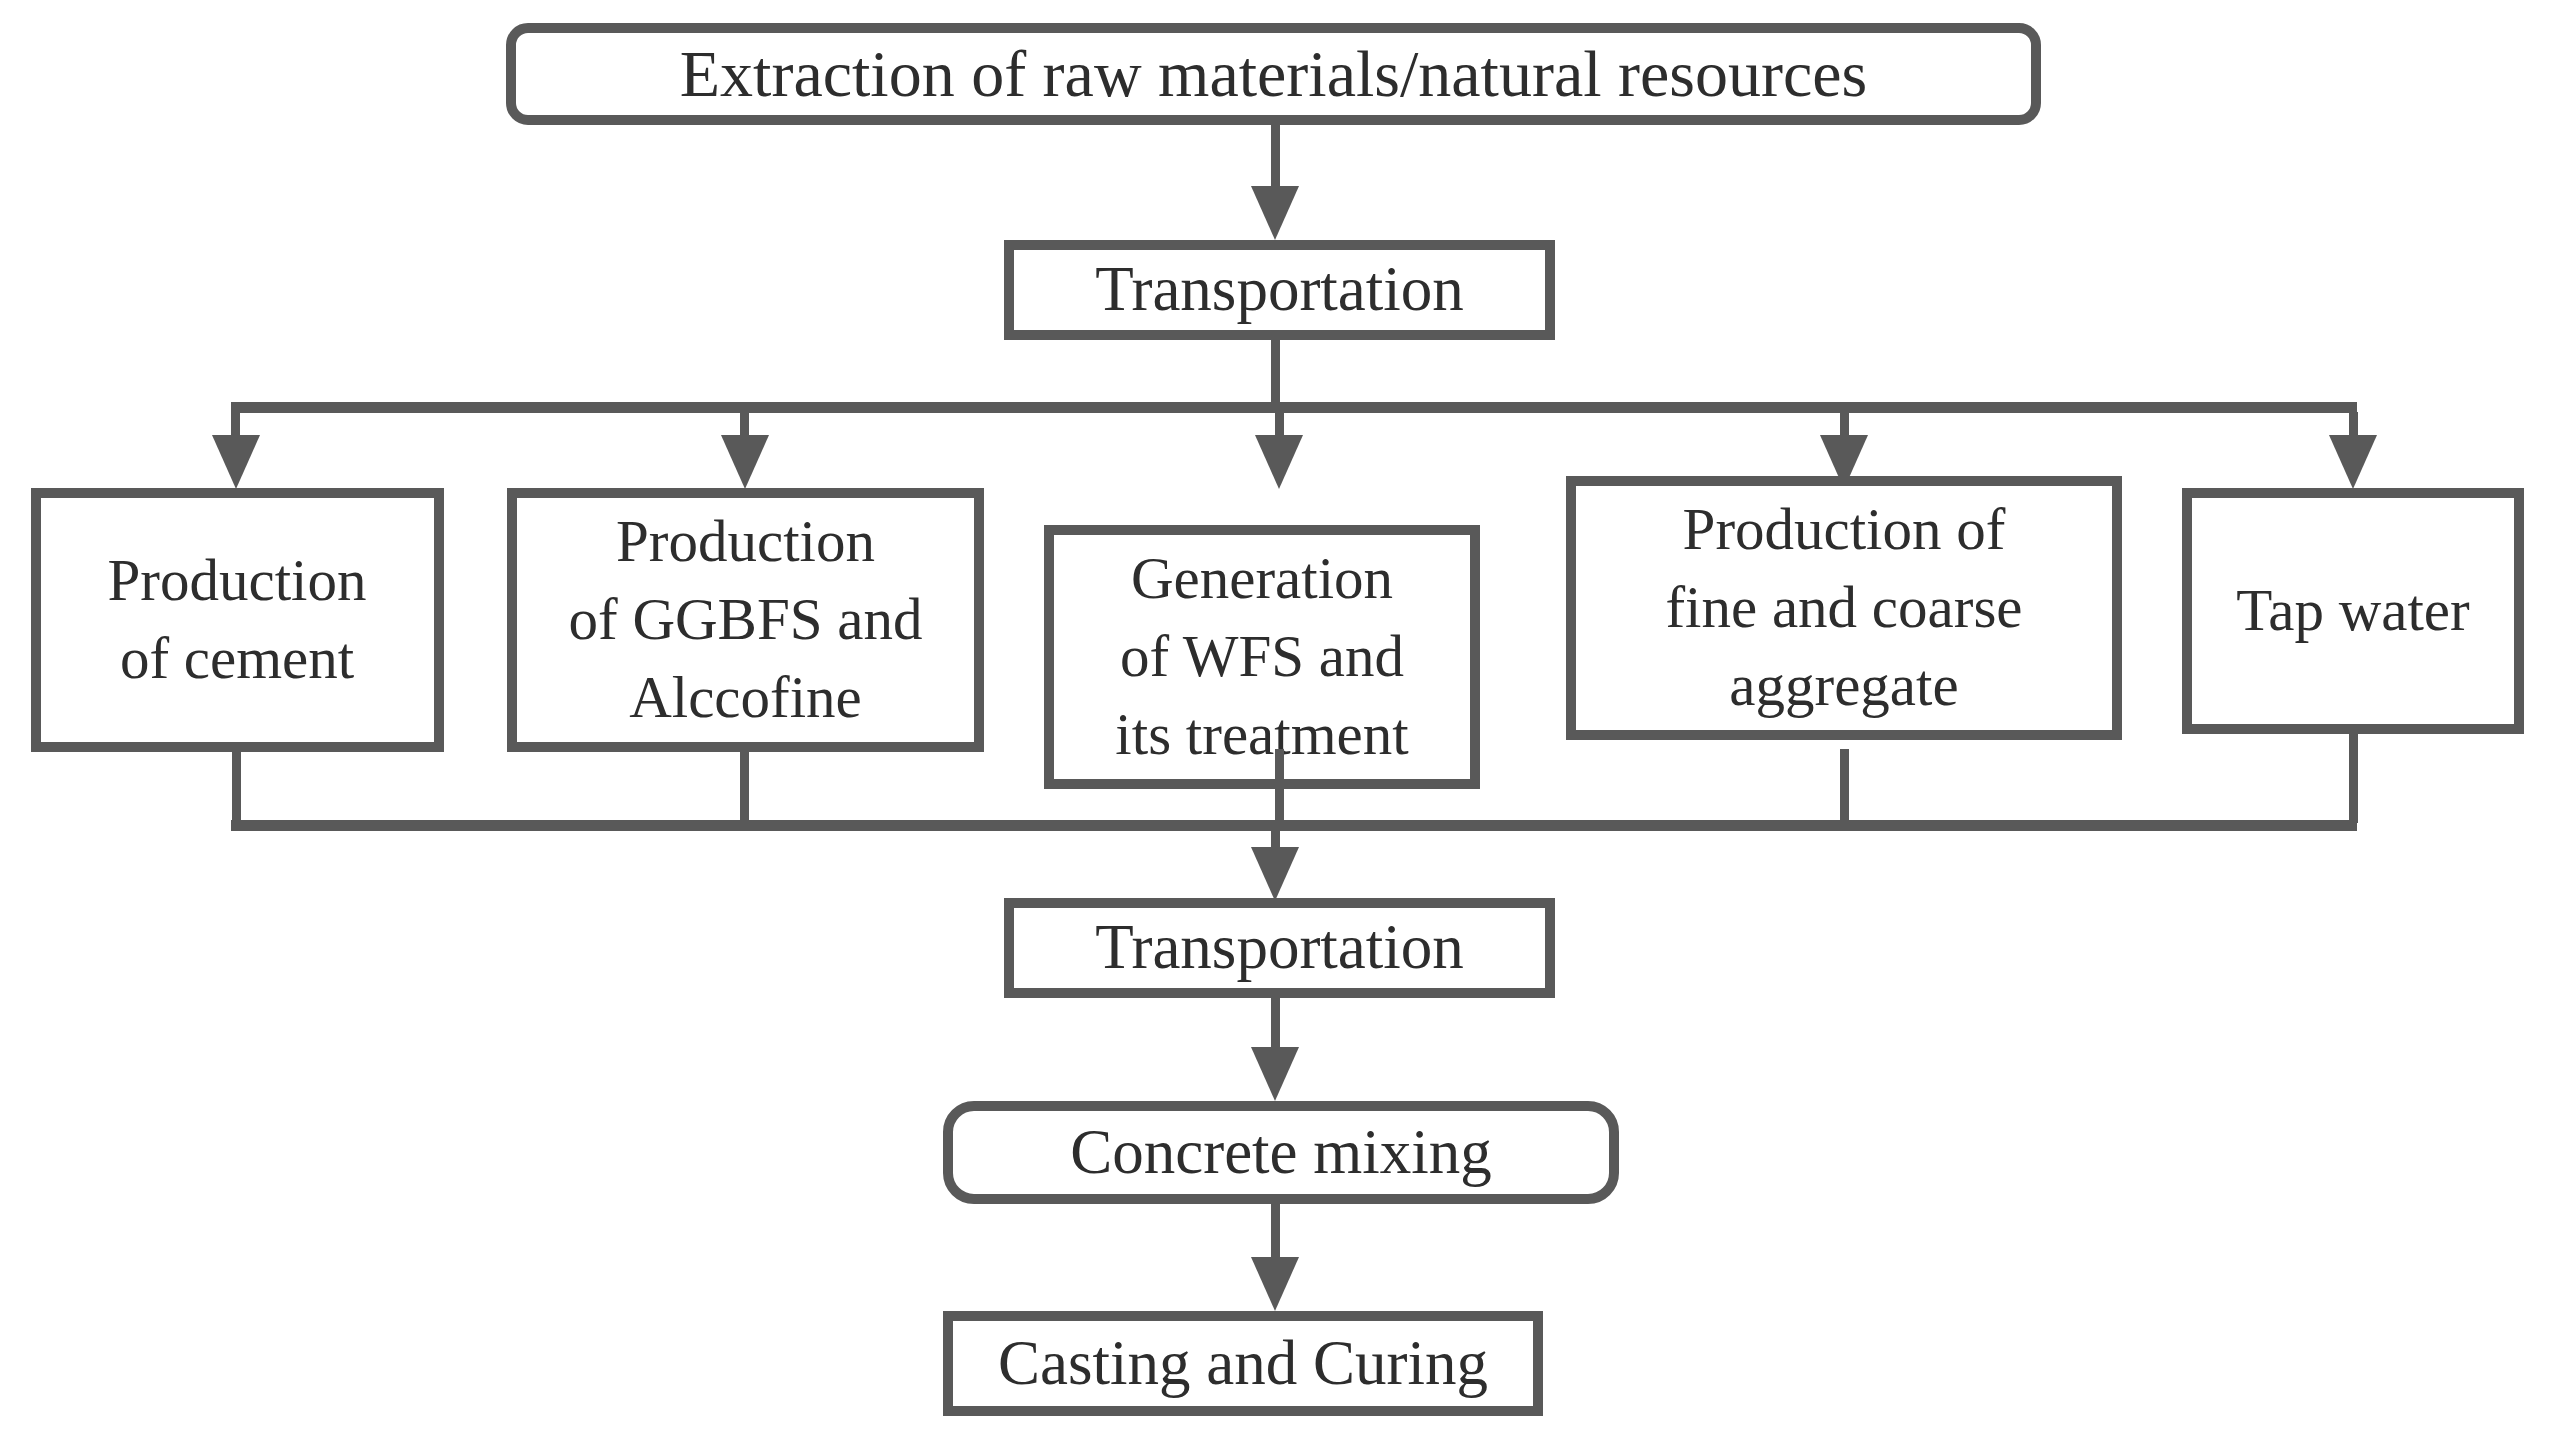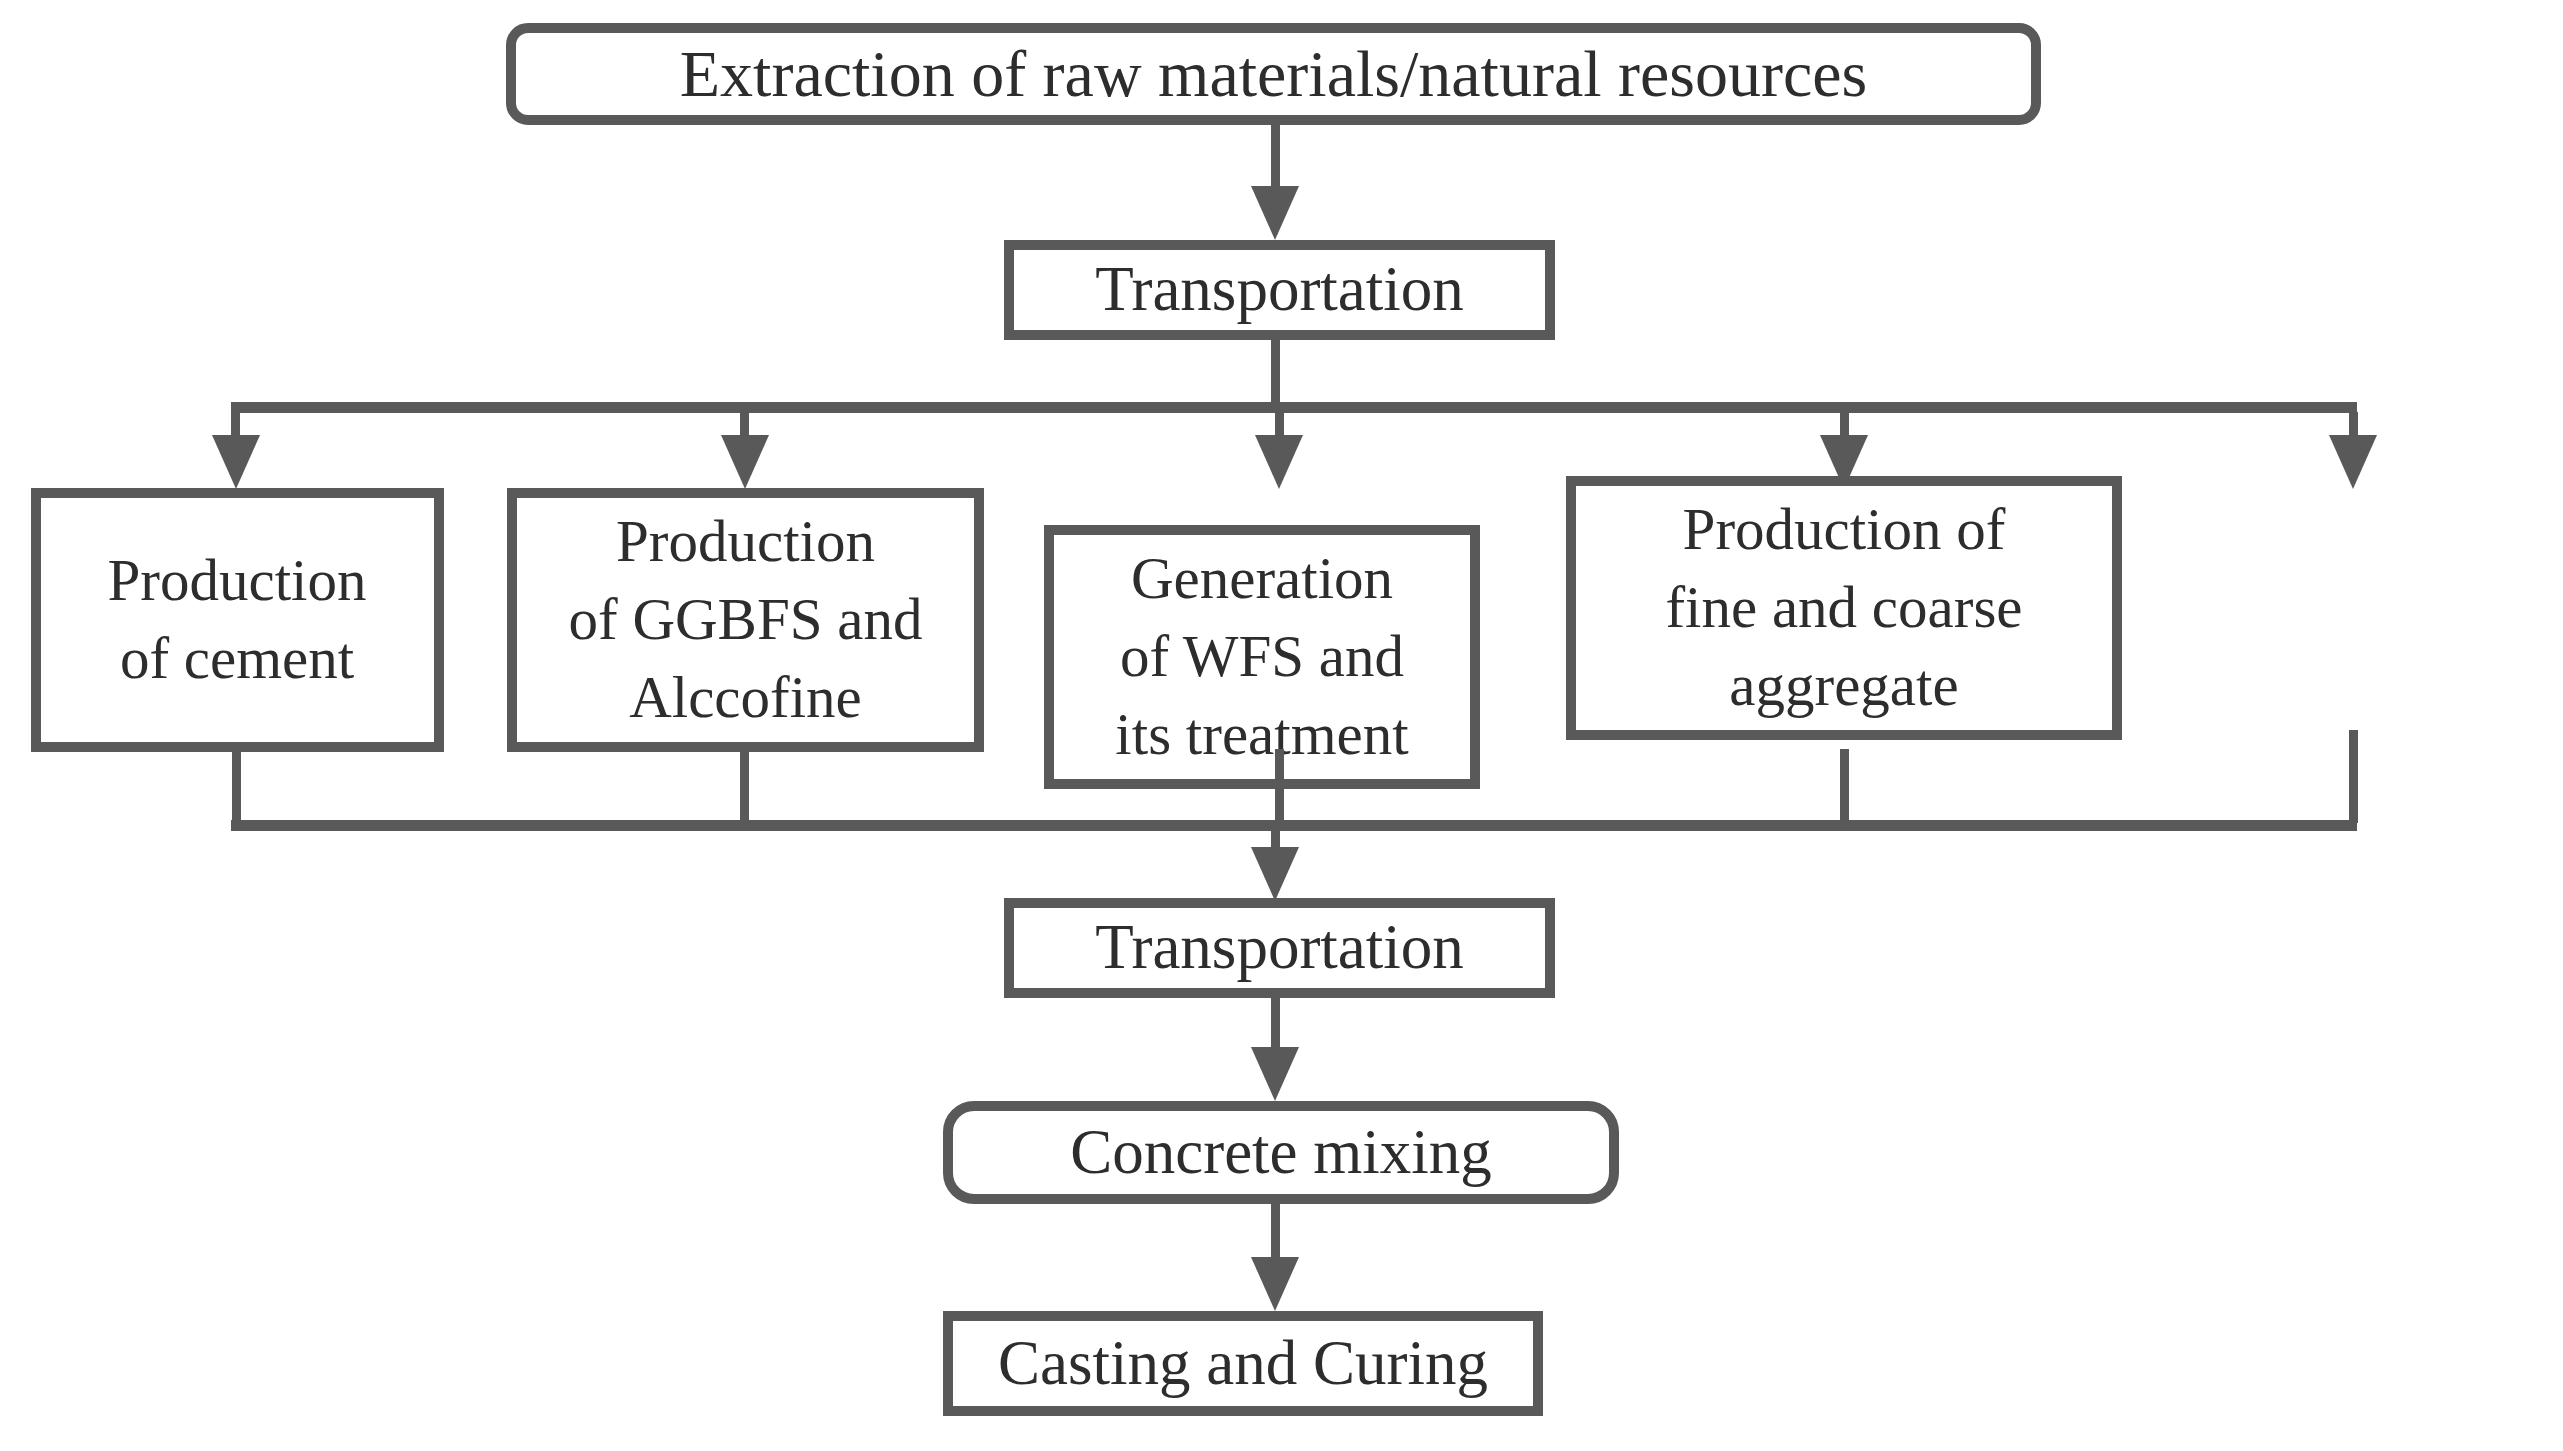--- a/index.html
+++ b/index.html
@@ -89,20 +89,21 @@
 Alccofine</div>
 
   <div class="node fs-mid" style="left:1044px;top:488px;width:436px;height:264px;margin-top:37px;">Generation
 of WFS and
 its treatment</div>
 
   <div class="node fs-mid" style="left:1566px;top:476px;width:556px;height:264px;">Production of
 fine and coarse
 aggregate</div>
 
+  <div class="node fs-mid" style="left:2182px;top:488px;width:342px;height:246px;">Tap water</div>
 
   <div class="stem-v" style="left:232px;top:749px;height:75px;"></div>
   <div class="stem-v" style="left:740px;top:749px;height:75px;"></div>
   <div class="stem-v" style="left:1275px;top:749px;height:75px;"></div>
   <div class="stem-v" style="left:1840px;top:749px;height:75px;"></div>
   <div class="stem-v" style="left:2349px;top:730px;height:93px;"></div>
   <div class="line-h" style="left:231px;top:820px;width:2126px;"></div>
 
   <div class="stem-v" style="left:1271px;top:831px;height:22px;"></div>
   <div class="arrowhead" style="left:1251px;top:847px;"></div>

